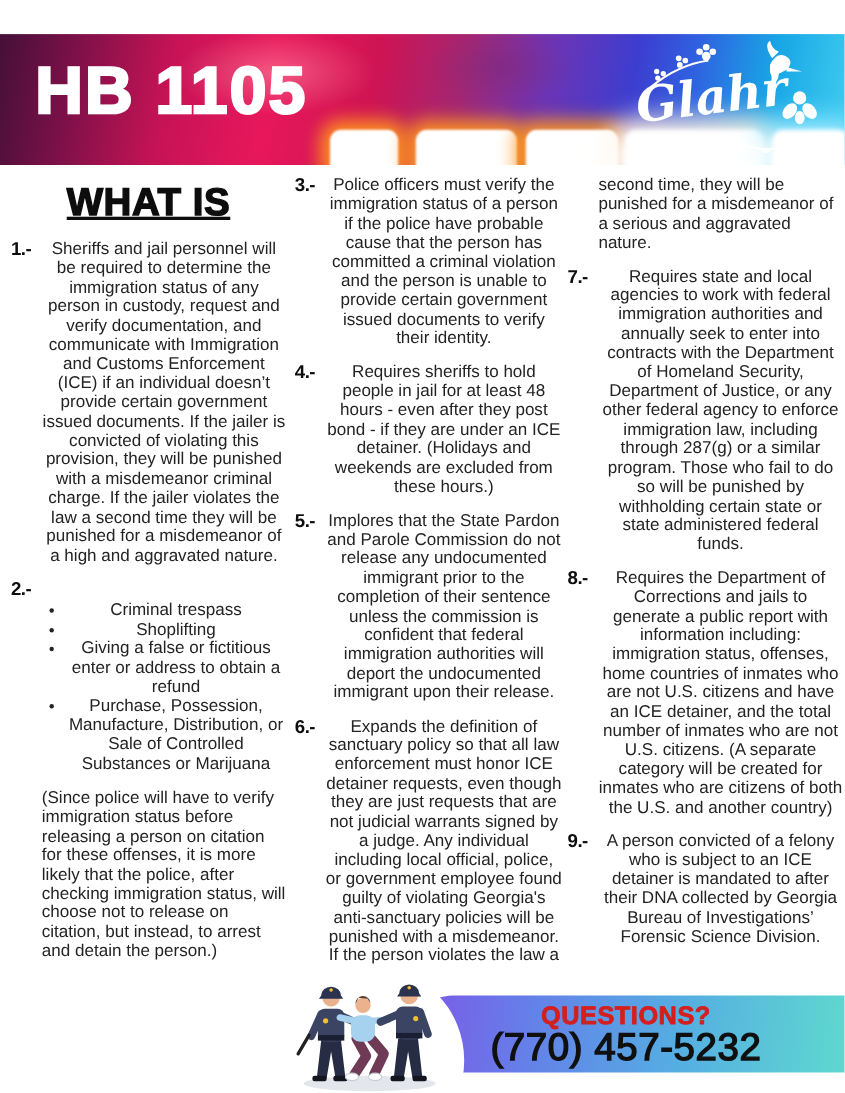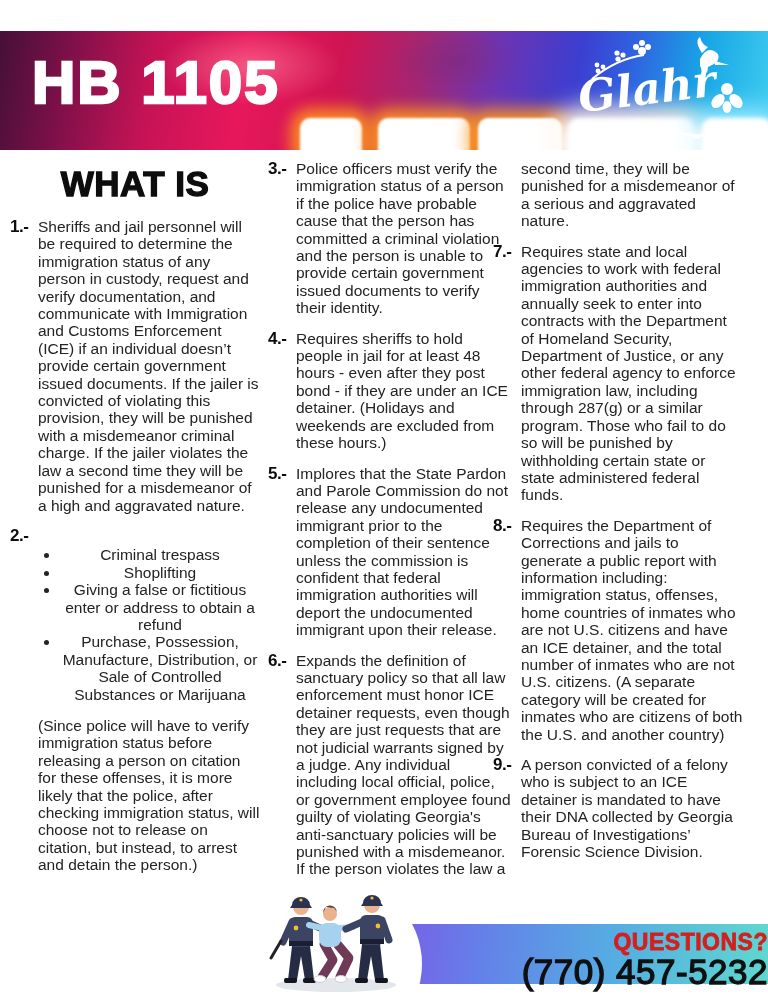--- a/index.html
+++ b/index.html
@@ -30,39 +30,39 @@
   .glahr-text{
     position:absolute;left:8px;top:30px;font-family:"DejaVu Serif", serif;font-style:italic;
     font-weight:bold;font-size:44px;color:#fff;transform:rotate(-7deg);line-height:1;
   }
   .glahr-deco{position:absolute;left:0;top:0;}
 
   
   .col{position:absolute;top:160px;font-size:15.5px;line-height:17.4px;color:#232323;}
   .col1{left:10px;width:250px;}
   .col2{left:268px;width:243px;}
-  .col3{left:493px;width:250px;}
+  .col3{left:516px;width:250px;}
   .what-heading{
     text-align:center;font-size:35px;line-height:40px;font-weight:900;color:#0d0d0d;
-    -webkit-text-stroke:1.3px #0d0d0d;letter-spacing:.5px;margin:4px 0 14px 0;
+    -webkit-text-stroke:1.3px #0d0d0d;letter-spacing:.5px;margin:4px 0 14px 0;text-decoration:underline;
   }
   .item{display:flex;margin-bottom:13px;}
   .item .num{flex:none;width:28px;font-weight:800;font-size:17px;color:#0d0d0d;letter-spacing:-.5px;}
-  .item .itext{flex:1;}
+  .item .itext{flex:1;text-align:center;}
   .bullets{margin:0 0 0 0;padding-left:22px;text-align:center;}
   .bullets li{margin:0;}
   .note{margin-left:28px;margin-top:14px;}
   .continuation{margin-left:28px;margin-bottom:13px;}
 
   
   .footer-bar{
-    position:absolute;left:370px;top:924px;width:398px;height:60px;
+    position:absolute;left:370px;top:905px;width:398px;height:70px;
     border-radius:42px 0 0 18px;
     background:linear-gradient(95deg,#7e55e8 0%,#6383e8 30%,#55aee2 62%,#5fd8cf 100%);
-    text-align:right;
+    text-align:center;
   }
   .q-label{
     margin-top:5px;color:#d41f1f;font-weight:900;font-size:23px;letter-spacing:.5px;
     line-height:26px;-webkit-text-stroke:.8px #d41f1f;
   }
   .phone{
     color:#101010;font-weight:400;font-size:35px;letter-spacing:.5px;line-height:34px;
     -webkit-text-stroke:1.3px #101010;
   }
   .illus-circle{
@@ -179,21 +179,21 @@
     <div class="item">
       <span class="num">7.-</span>
       <span class="itext">Requires state and local agencies to work with federal immigration authorities and annually seek to enter into contracts with the Department of Homeland Security, Department of Justice, or any other federal agency to enforce immigration law, including through 287(g) or a similar program. Those who fail to do so will be punished by withholding certain state or state administered federal funds.</span>
     </div>
     <div class="item">
       <span class="num">8.-</span>
       <span class="itext">Requires the Department of Corrections and jails to generate a public report with information including: immigration status, offenses, home countries of inmates who are not U.S. citizens and have an ICE detainer, and the total number of inmates who are not U.S. citizens. (A separate category will be created for inmates who are citizens of both the U.S. and another country)</span>
     </div>
     <div class="item">
       <span class="num">9.-</span>
-      <span class="itext">A person convicted of a felony who is subject to an ICE detainer is mandated to have their DNA collected by Georgia Bureau of Investigations’ Forensic Science Division.</span>
+      <span class="itext">A person convicted of a felony who is subject to an ICE detainer is mandated to after their DNA collected by Georgia Bureau of Investigations’ Forensic Science Division.</span>
     </div>
   </div>
 
   <div class="footer-bar">
     <div class="q-label">QUESTIONS?</div>
     <div class="phone">(770) 457-5232</div>
   </div>
 
   <div class="illus-circle"></div>
   <svg class="illus" width="160" height="110" viewBox="0 0 160 110">

